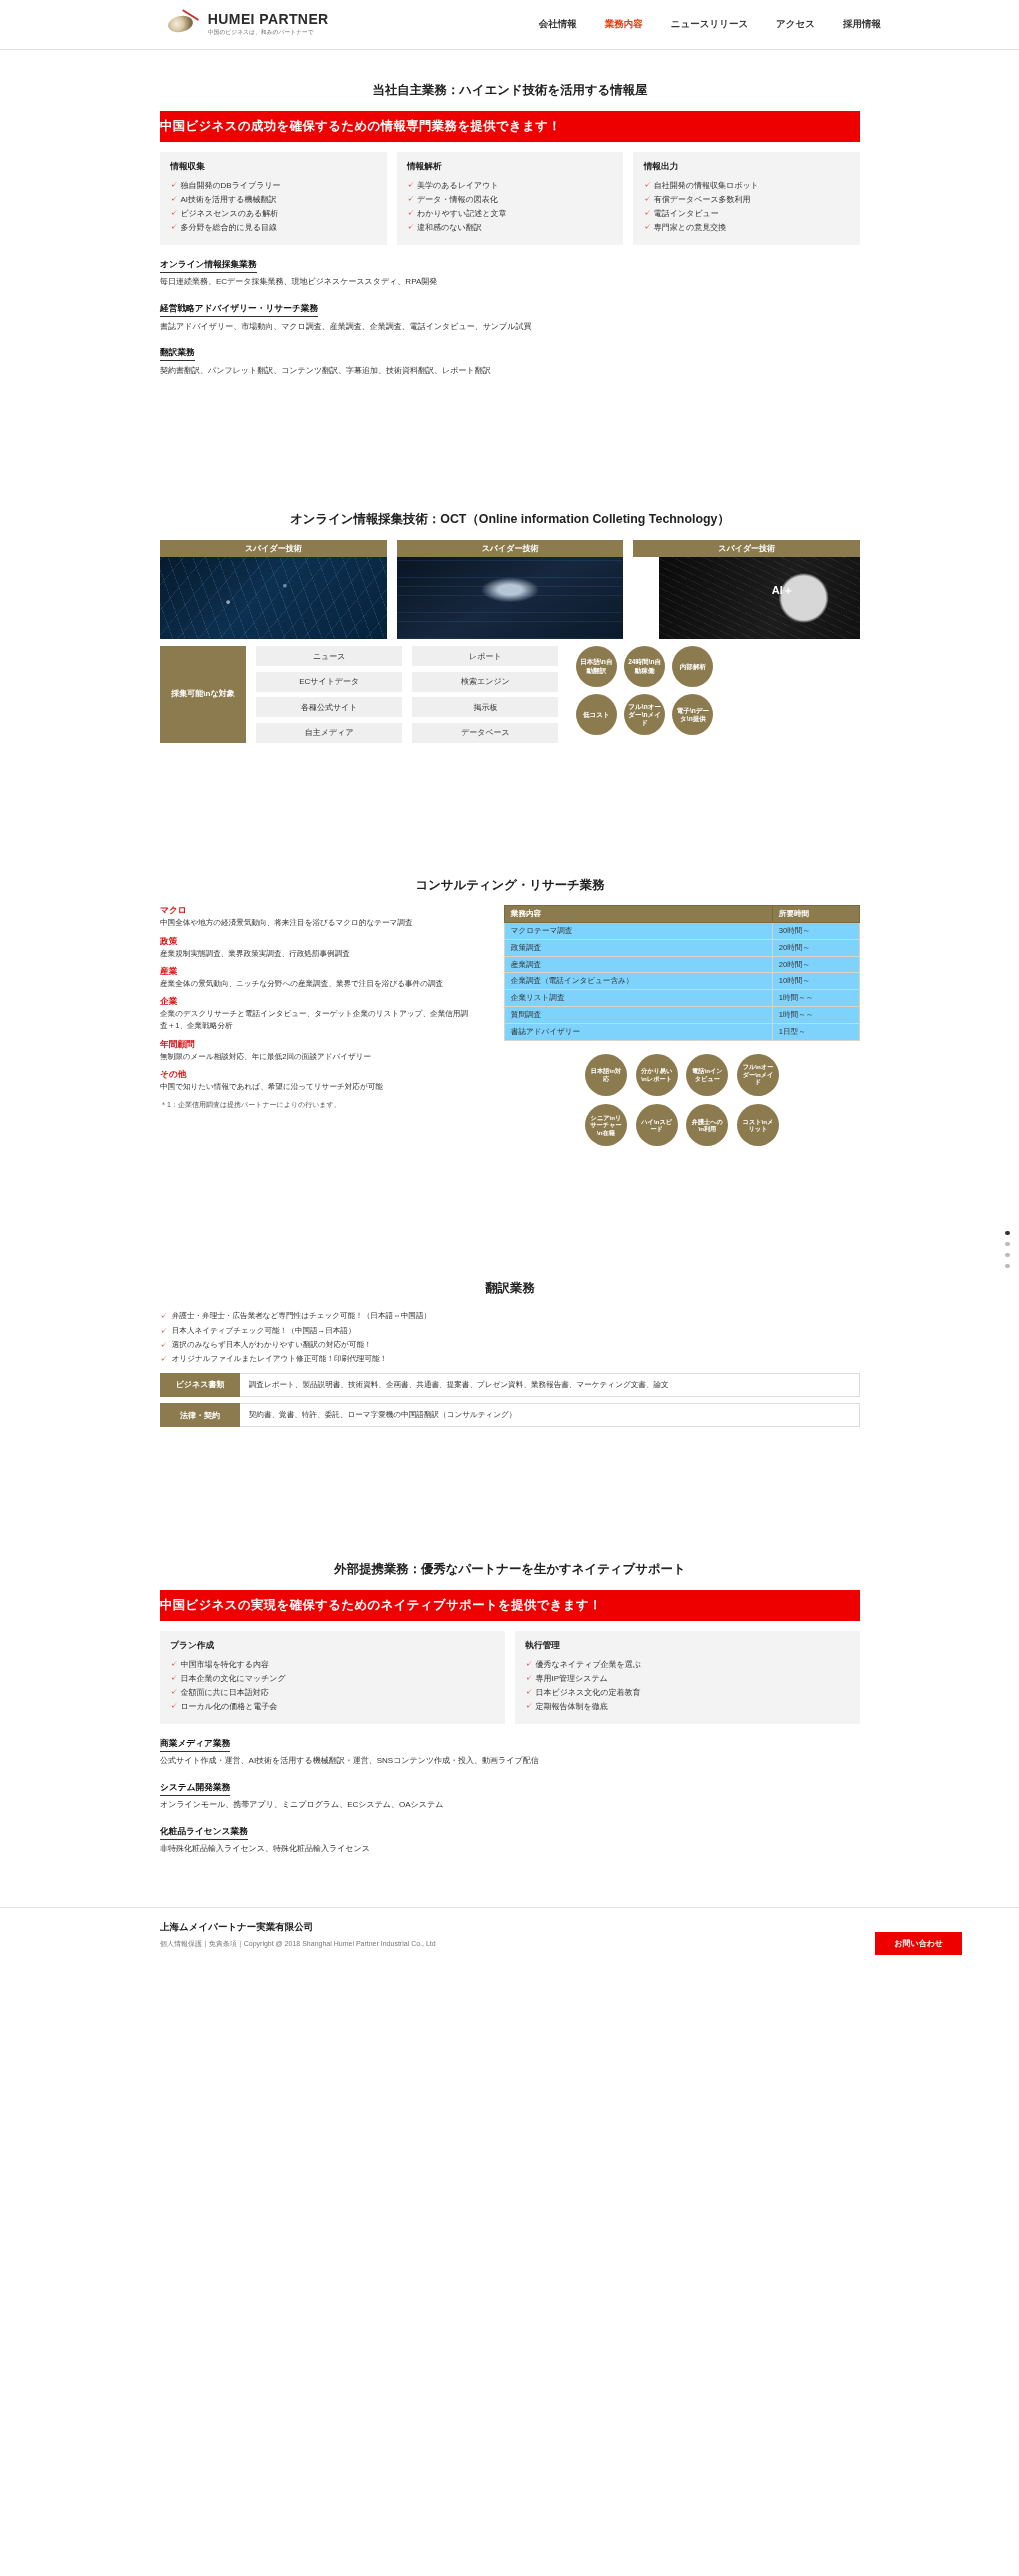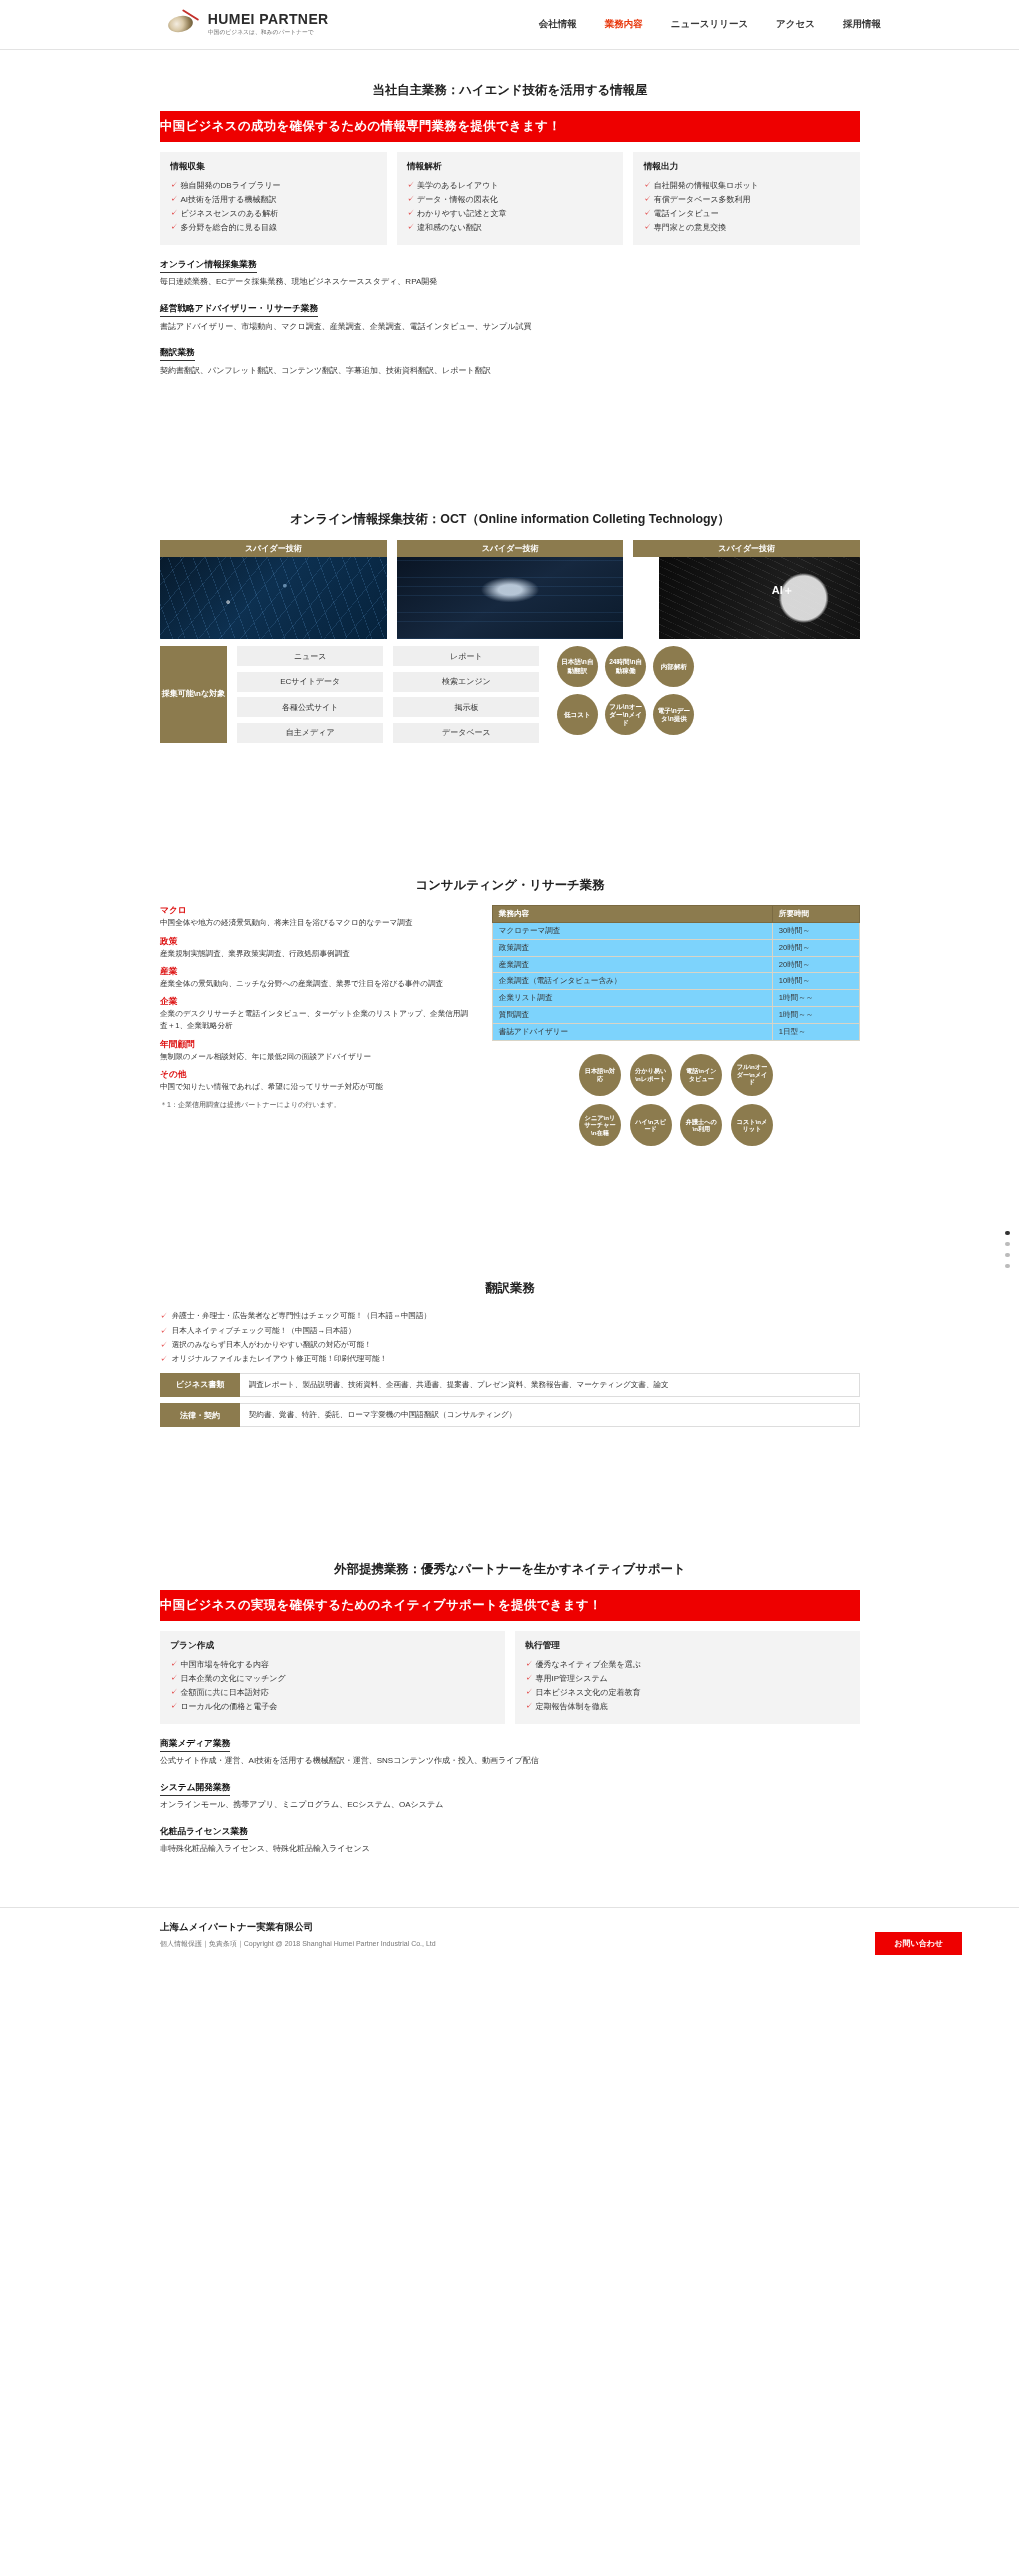--- a/index.html
+++ b/index.html
@@ -122,37 +122,37 @@
     background:
       radial-gradient(circle at 72% 50%, rgba(235,235,235,.9) 0 22px, transparent 25px),
       repeating-linear-gradient(25deg, rgba(200,200,200,.10) 0 0.7px, transparent 0.7px 6.6px);
   }
   .img3 .ai {
     position:absolute; left:56%; top:32%; color:#fff; font-size:11px; font-weight:bold; z-index:2;
   }
 
   .oct-lower { display:flex; gap:10.2px; margin-top:7.3px; }
   .oct-side {
-    width:67px; background:#8c7b4e; color:#fff; display:flex; align-items:center;
+    width:86px; background:#8c7b4e; color:#fff; display:flex; align-items:center;
     justify-content:center; text-align:center; font-size:8px; line-height:1.5; font-weight:bold;
   }
   .pill-col { display:flex; flex-direction:column; gap:5.8px; width:146px;}
   .pill {
     background:#efefef; text-align:center; font-size:8px; padding:4.4px 0; color:#333;
   }
   .circ-wrap { display:flex; gap:7.3px; margin-left:7.3px;}
   .circ-col { display:flex; flex-direction:column; gap:7.3px;}
   .circ {
     width:41px;height:41px;border-radius:50%;
     background:#8c7b4e;color:#fff;display:flex;align-items:center;justify-content:center;
     text-align:center;font-size:6.6px;line-height:1.25;font-weight:bold;padding:2.9px;
   }
 
   
-  .cons-wrap { display:flex; gap:19px; margin-top:7.3px;justify-content:space-between;}
+  .cons-wrap { display:flex; gap:31px; margin-top:7.3px;justify-content:space-between;}
   .cons-left { width:313px; }
   .cons-item { margin-bottom:6.6px;}
   .cons-item .t { color:#d11; font-weight:bold; font-size:8.7px; }
   .cons-item .d { font-size:7.6px; color:#333; line-height:1.55; }
   .cons-note { font-size:7px; color:#555; margin-top:7.3px;}
 
   .cons-right { flex:1;}
   table.price { width:100%; border-collapse:collapse; font-size:7.6px;}
   table.price th {
     background:#8c7b4e; color:#fff; font-weight:bold; text-align:left;

